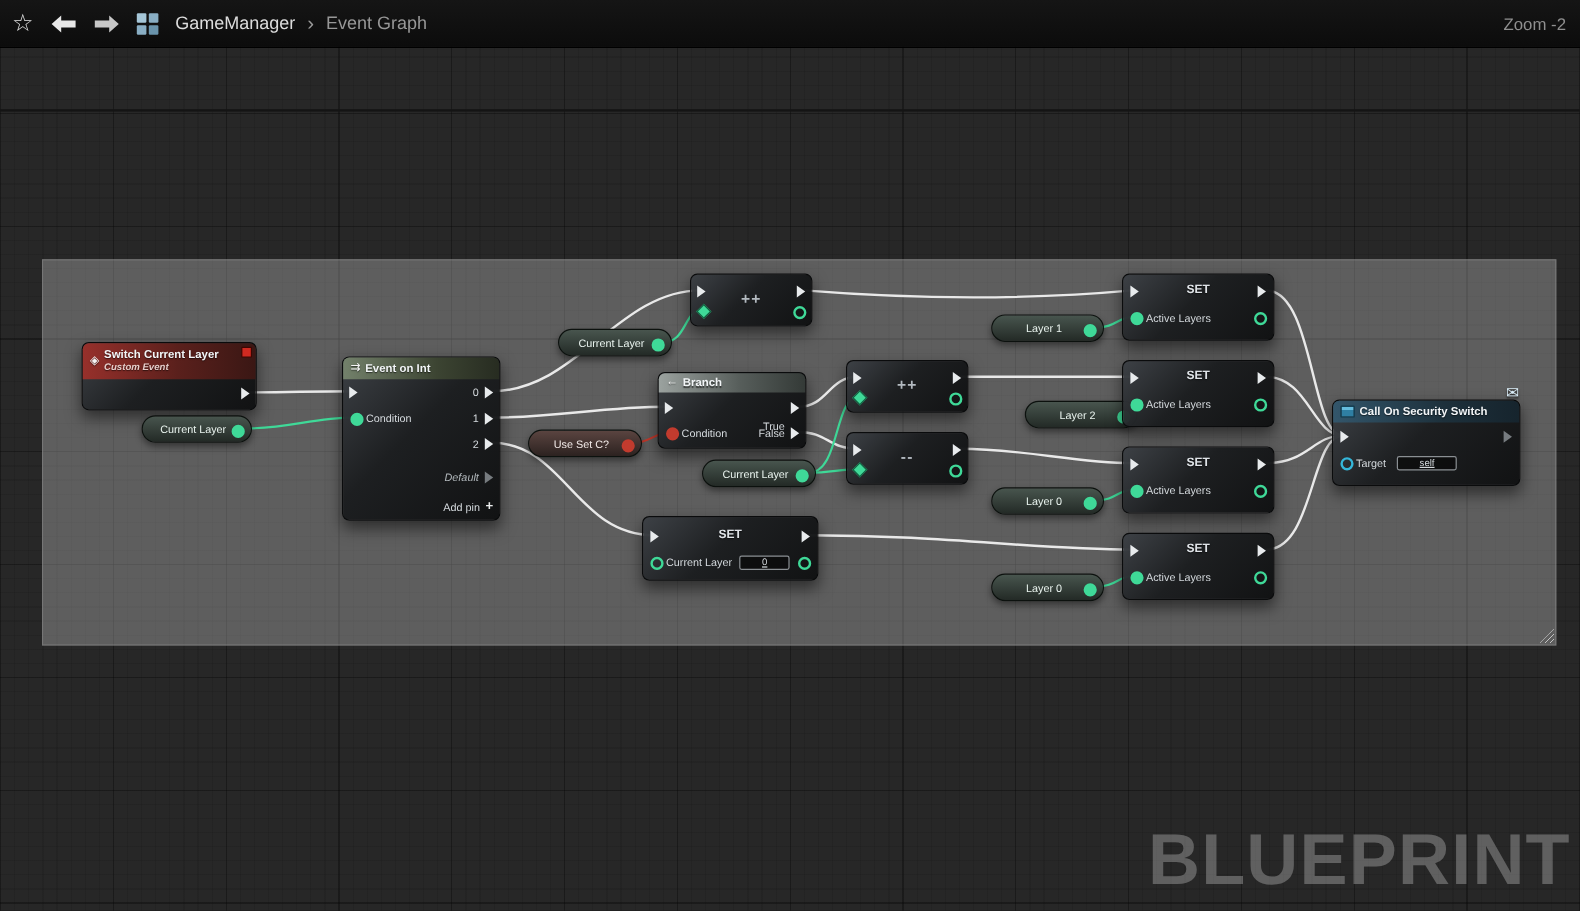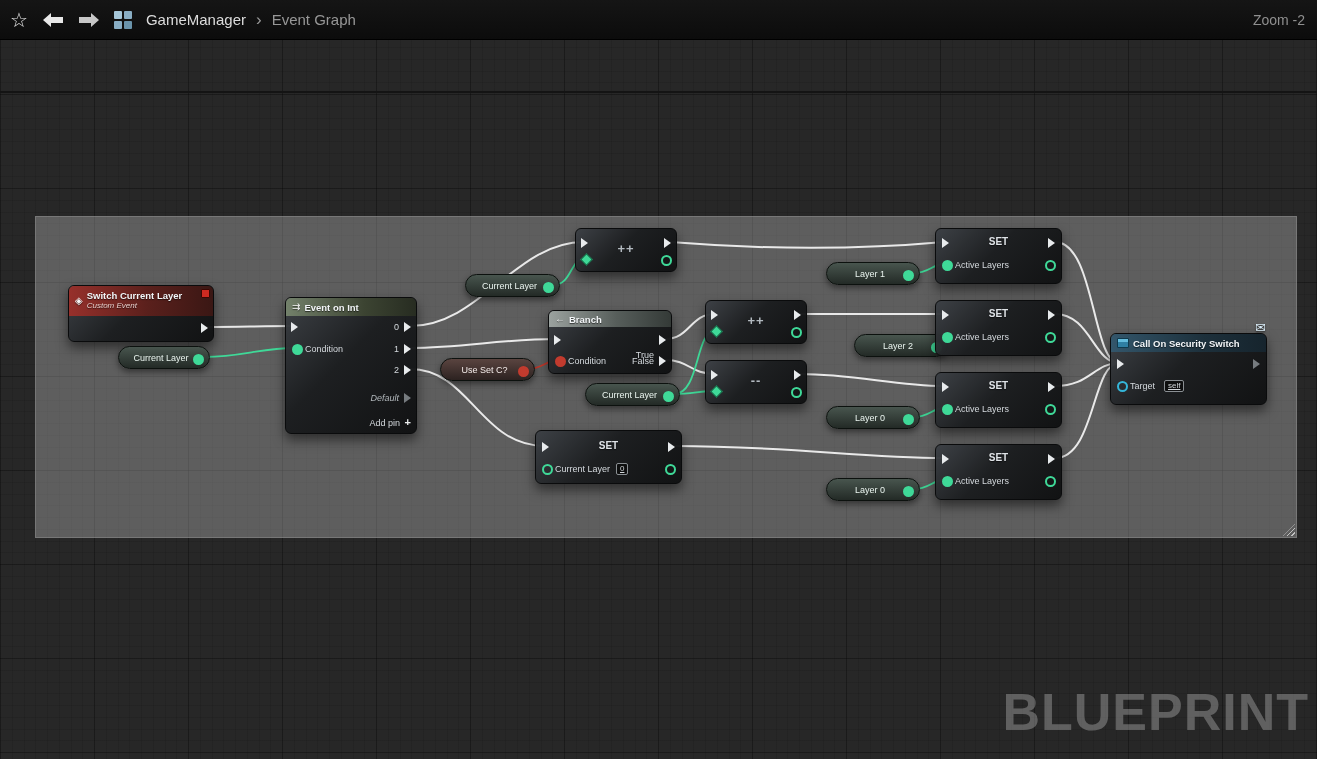--- a/index.html
+++ b/index.html
@@ -57,21 +57,21 @@
     box-shadow:0 6px 12px rgba(0,0,0,.5);}
   .hdr{position:absolute;left:0;right:0;top:0;height:18px;border-radius:5px 5px 0 0;
     display:flex;align-items:center;gap:4px;padding:0 6px;box-sizing:border-box;
     font-size:9.5px;font-weight:bold;color:#f2f5f7;text-shadow:0 1px 1px rgba(0,0,0,.6);}
   .hdr-ev{height:30px;background:linear-gradient(90deg,#97302b,#5a201c 55%,#3a1714);}
   .hdr-sw{background:linear-gradient(90deg,#73816b,#3c4432 60%,#272c21);}
   .hdr-br{background:linear-gradient(90deg,#9ba29f,#575e5b 55%,#343a37);}
   .hdr-call{background:linear-gradient(90deg,#33566b,#1d303b 60%,#16242d);}
   .hdr-icon{font-weight:normal;font-size:10px;line-height:1;color:#f5f5f5;}
   .ev-col{display:flex;flex-direction:column;line-height:1.1;}
-  .ev-sub{font-size:8px;font-style:italic;font-weight:normal;color:#e6cdca;}
+  .ev-sub{font-size:8px;font-style:italic;font-weight:bold;color:#e6cdca;}
   .devflag{position:absolute;top:3px;right:3px;width:7px;height:7px;background:#cf2a21;
     border:1px solid #3c0703;border-radius:1px;}
   .ntitle{position:absolute;left:0;right:0;text-align:center;font-weight:bold;color:#dfe3e7;
     text-shadow:0 1px 1px rgba(0,0,0,.6);}
   .optitle{position:absolute;left:0;right:0;top:12px;text-align:center;font-weight:bold;
     font-size:13px;letter-spacing:1px;color:#b3bac0;}
   .fnicon{width:10px;height:8px;border-radius:1px;flex:none;
     background:linear-gradient(#64bcdd 0 3px,#2f7fa3 3px);border:1px solid #0f3a4d;}
   .mail{position:absolute;top:-14px;right:0;font-size:13px;color:#d9ecf7;
     text-shadow:0 1px 2px rgba(0,0,0,.7);}
@@ -83,32 +83,32 @@
   .circ{width:7px;height:7px;border-radius:50%;border:2px solid #3fd998;background:transparent;}
   .circ.filled{background:#3fd998;}
   .circ.red{border-color:#c23b2e;}
   .circ.red.filled{background:#c23b2e;}
   .circ.teal{border-color:#35b6d9;}
   .dia{width:7px;height:7px;background:#3fd998;transform:rotate(45deg);border:1px solid #135c3e;}
   .plabel{position:absolute;font-size:9px;color:#d4d9dd;line-height:12px;white-space:nowrap;}
   .plabel.it{font-style:italic;color:#b0b6ba;}
   .plus{position:absolute;font-size:11px;font-weight:bold;color:#eceeef;line-height:10px;}
   .valbox{position:absolute;font-size:8px;color:#d3d8db;background:rgba(8,8,8,.7);
-    border:1px solid #8a8f93;border-radius:2px;padding:0 3px;line-height:10px;text-decoration:underline;}
+    border:1px solid #8a8f93;border-radius:2px;padding:0 18px;line-height:10px;text-decoration:underline;}
 
   
   .pill{position:absolute;z-index:3;height:23px;border-radius:12px;box-sizing:border-box;
     background:linear-gradient(180deg,#48554e,#232a26);border:1px solid #0c110e;
     box-shadow:0 3px 6px rgba(0,0,0,.45);
     display:flex;align-items:center;justify-content:center;
     font-size:9px;color:#eaf4ef;padding-right:12px;padding-left:6px;}
   .pill.red{background:linear-gradient(180deg,#5a4440,#2c2220);color:#f3ebe9;}
   .pill .dot{position:absolute;right:5px;top:50%;margin-top:-3.5px;}
 
-  .watermark{position:absolute;right:8px;top:682px;z-index:1;font-size:52px;font-weight:bold;
+  .watermark{position:absolute;right:8px;top:682px;z-index:1;font-size:60px;font-weight:bold;
     letter-spacing:1px;color:rgba(214,214,214,.33);}
 </style>
 </head>
 <body>
 
 <div class="app">
 
   <div class="toolbar">
     <span class="tb-star">☆</span>
     <span class="tb-arrow">

